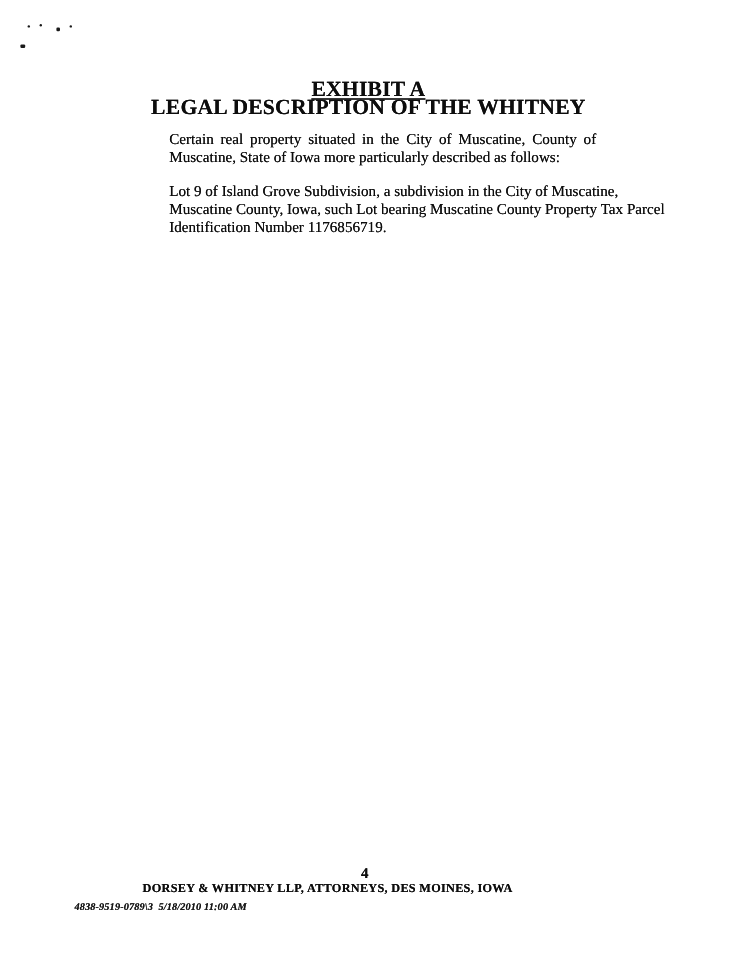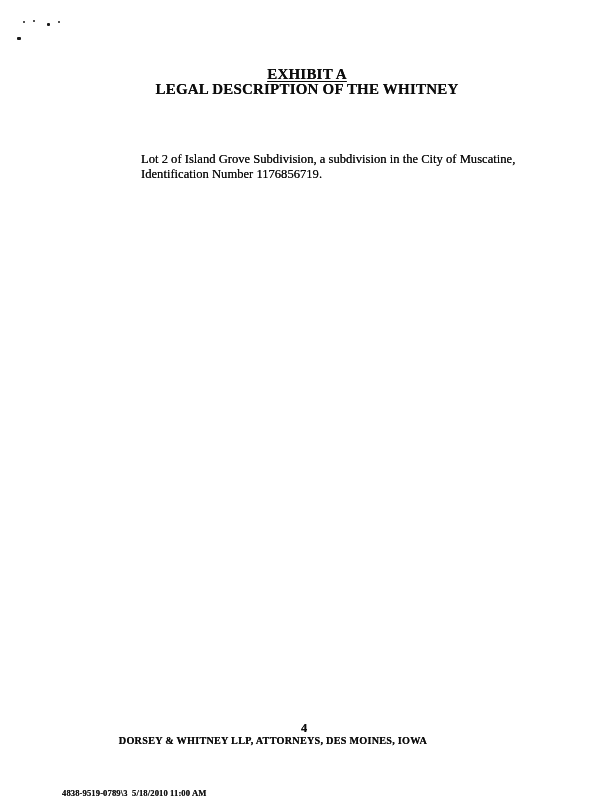--- a/index.html
+++ b/index.html
@@ -21,21 +21,21 @@
     text-shadow: 0 0 0.45px rgba(0,0,0,0.85);
   }
 
   .heading-block {
     position: absolute;
     top: 67px;
     left: 0;
     width: 614px;
     text-align: center;
     font-weight: bold;
-    font-size: 15px;
+    font-size: 18px;
     line-height: 15px;
     letter-spacing: 0.2px;
   }
   .heading-line1 {
     text-decoration: underline;
     text-decoration-thickness: 1.4px;
     text-underline-offset: 1.5px;
   }
 
   .para {
@@ -63,28 +63,29 @@
     top: 735px;
     left: 0;
     width: 546px;
     text-align: center;
     font-size: 10.2px;
     font-weight: bold;
     letter-spacing: 0.25px;
   }
   .doc-stamp {
     position: absolute;
-    top: 788px;
+    top: 750px;
     left: 62px;
     font-size: 8.6px;
     letter-spacing: 0.1px;
     white-space: pre;
     font-weight: bold;
     color: #161616;
     text-shadow: 0 0 0.4px rgba(0,0,0,0.8);
+    font-style: italic;
   }
 
   .speck {
     position: absolute;
     background: #1a1a1a;
     border-radius: 1px;
   }
   .speck-1 { left: 23px; top: 21px; width: 2px; height: 2px; }
   .speck-2 { left: 33px; top: 20px; width: 2px; height: 2px; }
   .speck-3 { left: 47px; top: 23px; width: 3px; height: 3px; }
@@ -100,23 +101,28 @@
   <div class="speck speck-2"></div>
   <div class="speck speck-3"></div>
   <div class="speck speck-4"></div>
   <div class="speck speck-5"></div>
 
   <div class="heading-block ink">
     <div class="heading-line1">EXHIBIT A</div>
     <div class="heading-line2">LEGAL DESCRIPTION OF THE WHITNEY</div>
   </div>
 
+  <div class="para para-1 ink">
+    <div class="justified-line">Certain real property situated in the City of Muscatine, County of</div>
+    <div>Muscatine, State of Iowa more particularly described as follows:</div>
+  </div>
 
   <div class="para para-2 ink">
-    <div>Lot 2 of Island Grove Subdivision, a subdivision in the City of Muscatine,</div>
+    <div>Lot 9 of Island Grove Subdivision, a subdivision in the City of Muscatine,</div>
+    <div>Muscatine County, Iowa, such Lot bearing Muscatine County Property Tax Parcel</div>
     <div>Identification Number 1176856719.</div>
   </div>
 
   <div class="page-number ink">4</div>
 
   <div class="firm-line ink">DORSEY &amp; WHITNEY LLP, ATTORNEYS, DES MOINES, IOWA</div>
 
   <div class="doc-stamp">4838-9519-0789\3  5/18/2010 11:00 AM</div>
 
 </div>

